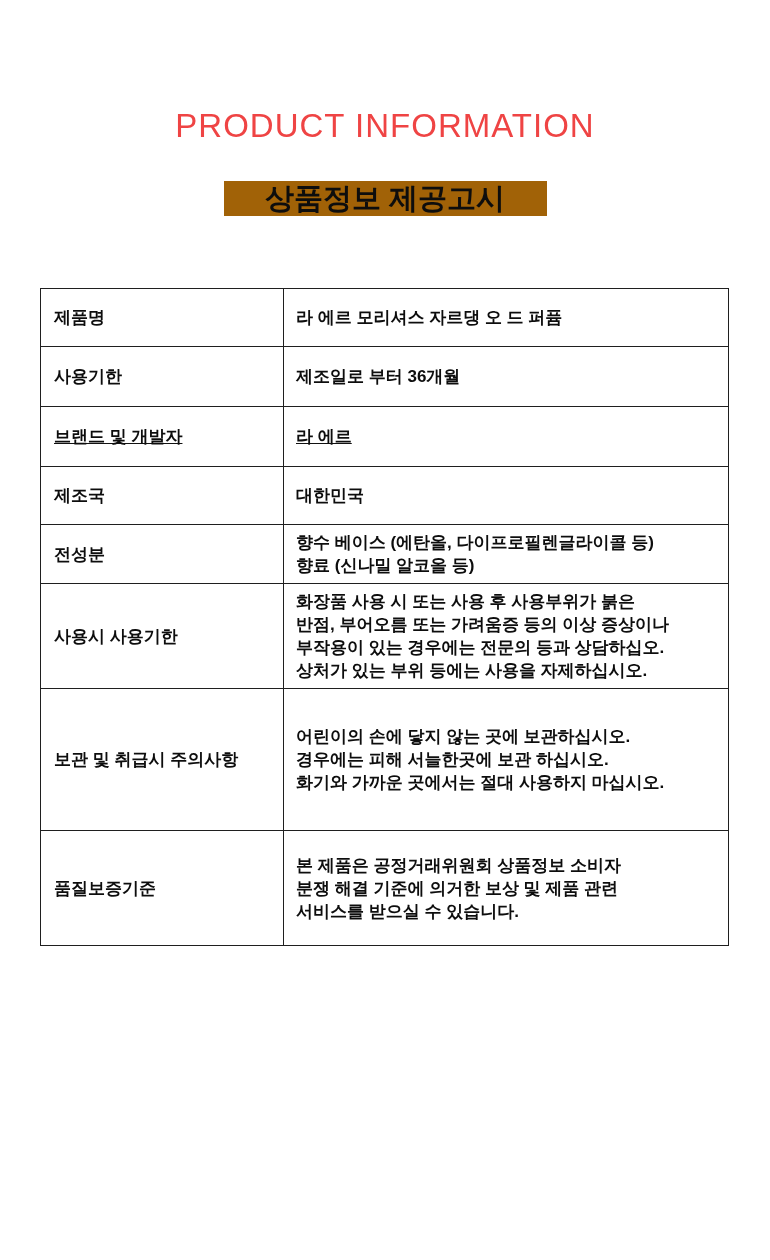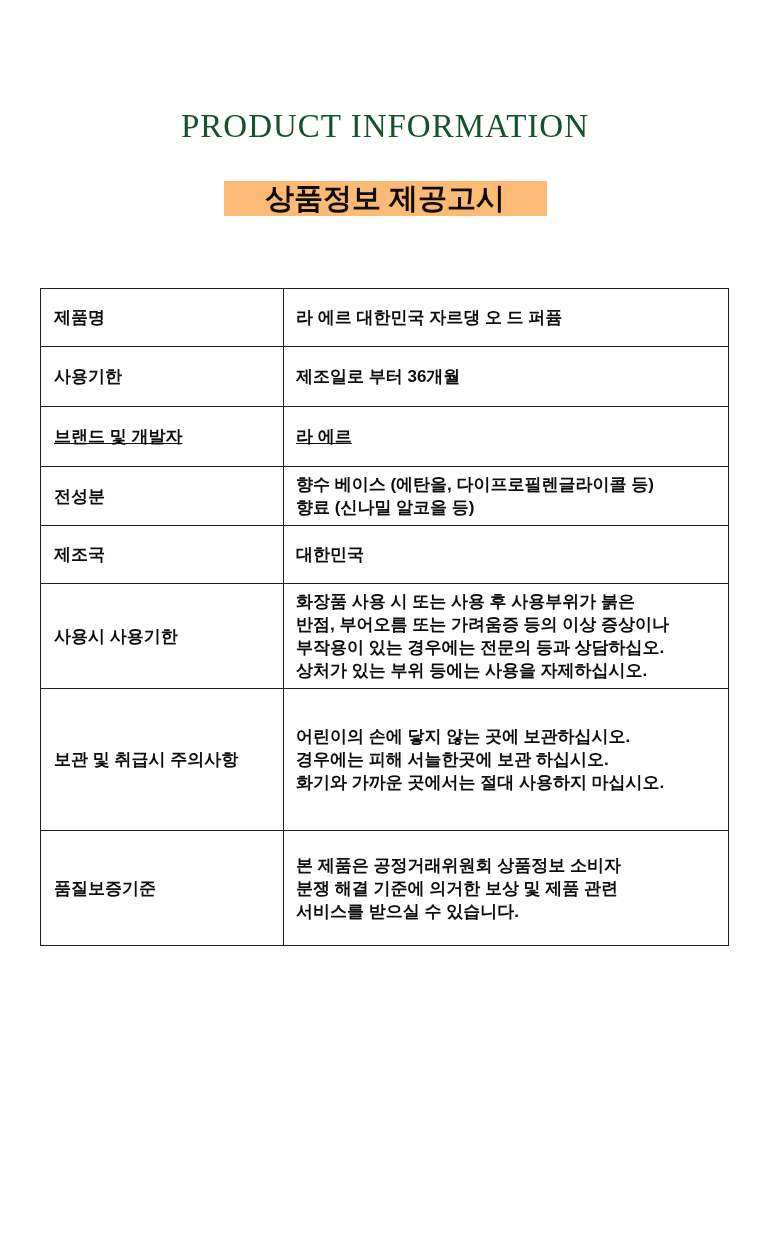--- a/index.html
+++ b/index.html
@@ -15,26 +15,26 @@
     color: #111111;
     overflow: hidden;
   }
   .page {
     width: 770px;
     height: 1260px;
   }
   .title-en {
     margin: 106px 0 0 0;
     text-align: center;
-    font-family: Liberation Serif, serif;
+    font-family: Liberation Sans, sans-serif;
     font-weight: 400;
     font-size: 33px;
     line-height: 40px;
     letter-spacing: 1px;
-    color: #14532d;
+    color: #ef4444;
   }
   .subtitle-highlight {
     display: block;
     width: 323px;
     height: 35px;
     margin: 35px auto 0 auto;
     text-align: center;
     font-weight: 700;
     font-size: 29px;
     line-height: 35px;
@@ -76,49 +76,49 @@
   .info-table tr:nth-child(8) { height: 115px; }
   .info-table tr:nth-child(9) { height: 121px; }
 </style>
 </head>
 <body>
 
 <div class="page">
 
   <h1 class="title-en">PRODUCT INFORMATION</h1>
 
-  <h2 class="subtitle-highlight" style="background: #fdba74;">상품정보 제공고시</h2>
+  <h2 class="subtitle-highlight" style="background: #a16207;">상품정보 제공고시</h2>
 
   <table class="info-table">
     <tbody id="table-body">
   <tr>
     <td class="label-cell">제품명</td>
-    <td class="value-cell">라 에르 대한민국 자르댕 오 드 퍼퓸</td>
+    <td class="value-cell">라 에르 모리셔스 자르댕 오 드 퍼퓸</td>
   </tr>
 
 
   <tr>
     <td class="label-cell">사용기한</td>
     <td class="value-cell">제조일로 부터 36개월</td>
   </tr>
 
   <tr>
     <td class="label-cell">브랜드 및 개발자</td>
     <td class="value-cell">라 에르</td>
   </tr>
 
   <tr>
+    <td class="label-cell">제조국</td>
+    <td class="value-cell">대한민국</td>
+  </tr>
+
+  <tr>
     <td class="label-cell">전성분</td>
     <td class="value-cell">향수 베이스 (에탄올, 다이프로필렌글라이콜 등)
 향료 (신나밀 알코올 등)</td>
-  </tr>
-
-  <tr>
-    <td class="label-cell">제조국</td>
-    <td class="value-cell">대한민국</td>
   </tr>
 
   <tr>
     <td class="label-cell">사용시 사용기한</td>
     <td class="value-cell">화장품 사용 시 또는 사용 후 사용부위가 붉은
 반점, 부어오름 또는 가려움증 등의 이상 증상이나
 부작용이 있는 경우에는 전문의 등과 상담하십오.
 상처가 있는 부위 등에는 사용을 자제하십시오.</td>
   </tr>
 

